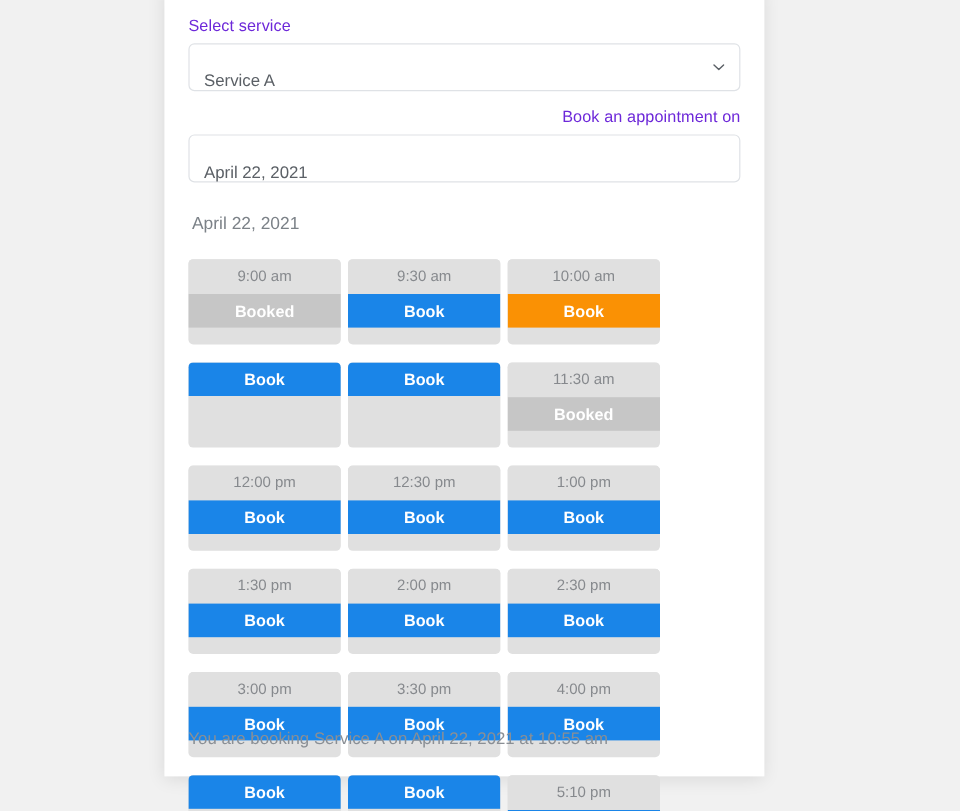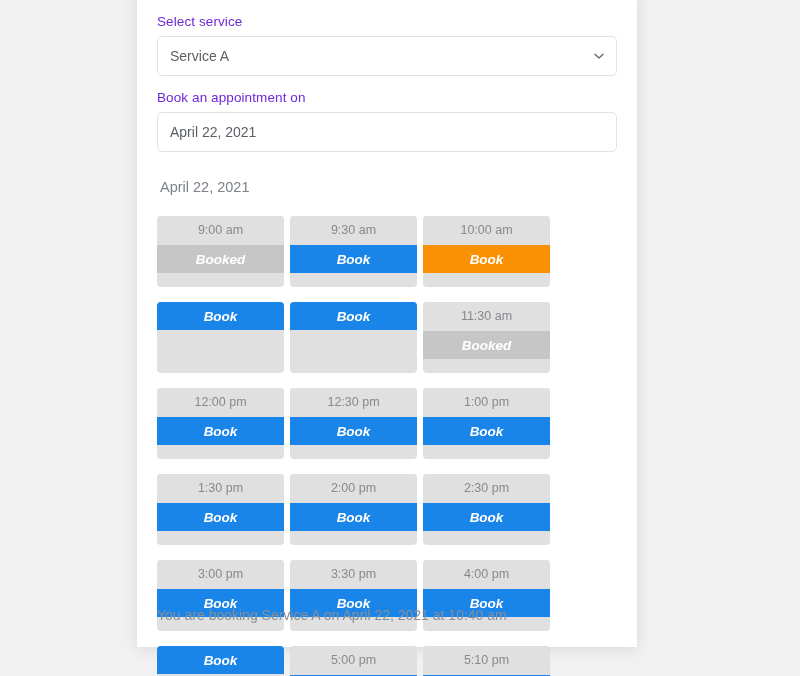--- a/index.html
+++ b/index.html
@@ -52,21 +52,21 @@
     box-sizing: border-box;
     width: 460px;
     height: 40px;
     border: 1px solid #dfe2e6;
     border-radius: 5px;
     background: #ffffff;
     font-size: 14px;
     color: #5b6066;
     padding: 0 12px;
     display: flex;
-    align-items: center;
+    align-items: flex-end;
     font-family: "Liberation Sans", sans-serif;
   }
   .chevron {
     position: absolute;
     right: 13px;
     top: 50%;
     transform: translateY(-50%);
     width: 10px;
     height: 10px;
     pointer-events: none;
@@ -110,21 +110,20 @@
     width: 100%;
     height: 28px;
     line-height: 28px;
     text-align: center;
     font-size: 13.5px;
     font-weight: bold;
     color: #ffffff;
     border: none;
     font-family: "Liberation Sans", sans-serif;
     cursor: pointer;
-    font-style: italic;
   }
   .slot-btn.available { background: #1a85e8; }
   .slot-btn.selected  { background: #fa9104; }
   .slot-btn.booked    { background: #c6c6c6; cursor: default; }
 
   .footer-note {
     position: absolute;
     left: 20px;
     bottom: 24px;
     font-size: 14px;
@@ -144,21 +143,21 @@
     <div class="select-box">
       <span>Service A</span>
     </div>
     <span class="chevron">
       <svg viewBox="0 0 10 10" width="10" height="10" aria-hidden="true">
         <path d="M1 3.2 L5 7 L9 3.2" fill="none" stroke="#5b6066" stroke-width="1.2" stroke-linecap="round" stroke-linejoin="round"></path>
       </svg>
     </span>
   </div>
 
-  <div class="field-label" style="margin-top:14px;">Book an appointment on</div>
+  <div class="field-label" style="margin-top:14px;text-align:right;">Book an appointment on</div>
 
   <div class="text-box">
     <span>April 22, 2021</span>
   </div>
 
   <div class="date-heading">April 22, 2021</div>
 
   <div class="slots" id="slots">
       <div class="slot">
         <div class="slot-time">9:00 am</div>
@@ -215,23 +214,22 @@
         <button class="slot-btn available">Book</button>
       </div>
       <div class="slot">
         <div class="slot-time">4:00 pm</div>
         <button class="slot-btn available">Book</button>
       </div>
       <div class="slot">
         <button class="slot-btn available">Book</button>
       </div>
       <div class="slot">
-        <div class="slot-time">5:00 pm</div>
         <button class="slot-btn available">Book</button>
       </div>
       <div class="slot">
         <div class="slot-time">5:10 pm</div>
         <button class="slot-btn available">Book</button>
       </div>
     </div>
 
-  <div class="footer-note">You are booking Service A on April 22, 2021 at 10:40 am</div>
+  <div class="footer-note">You are booking Service A on April 22, 2021 at 10:55 am</div>
 </div>
 
 </body></html>

